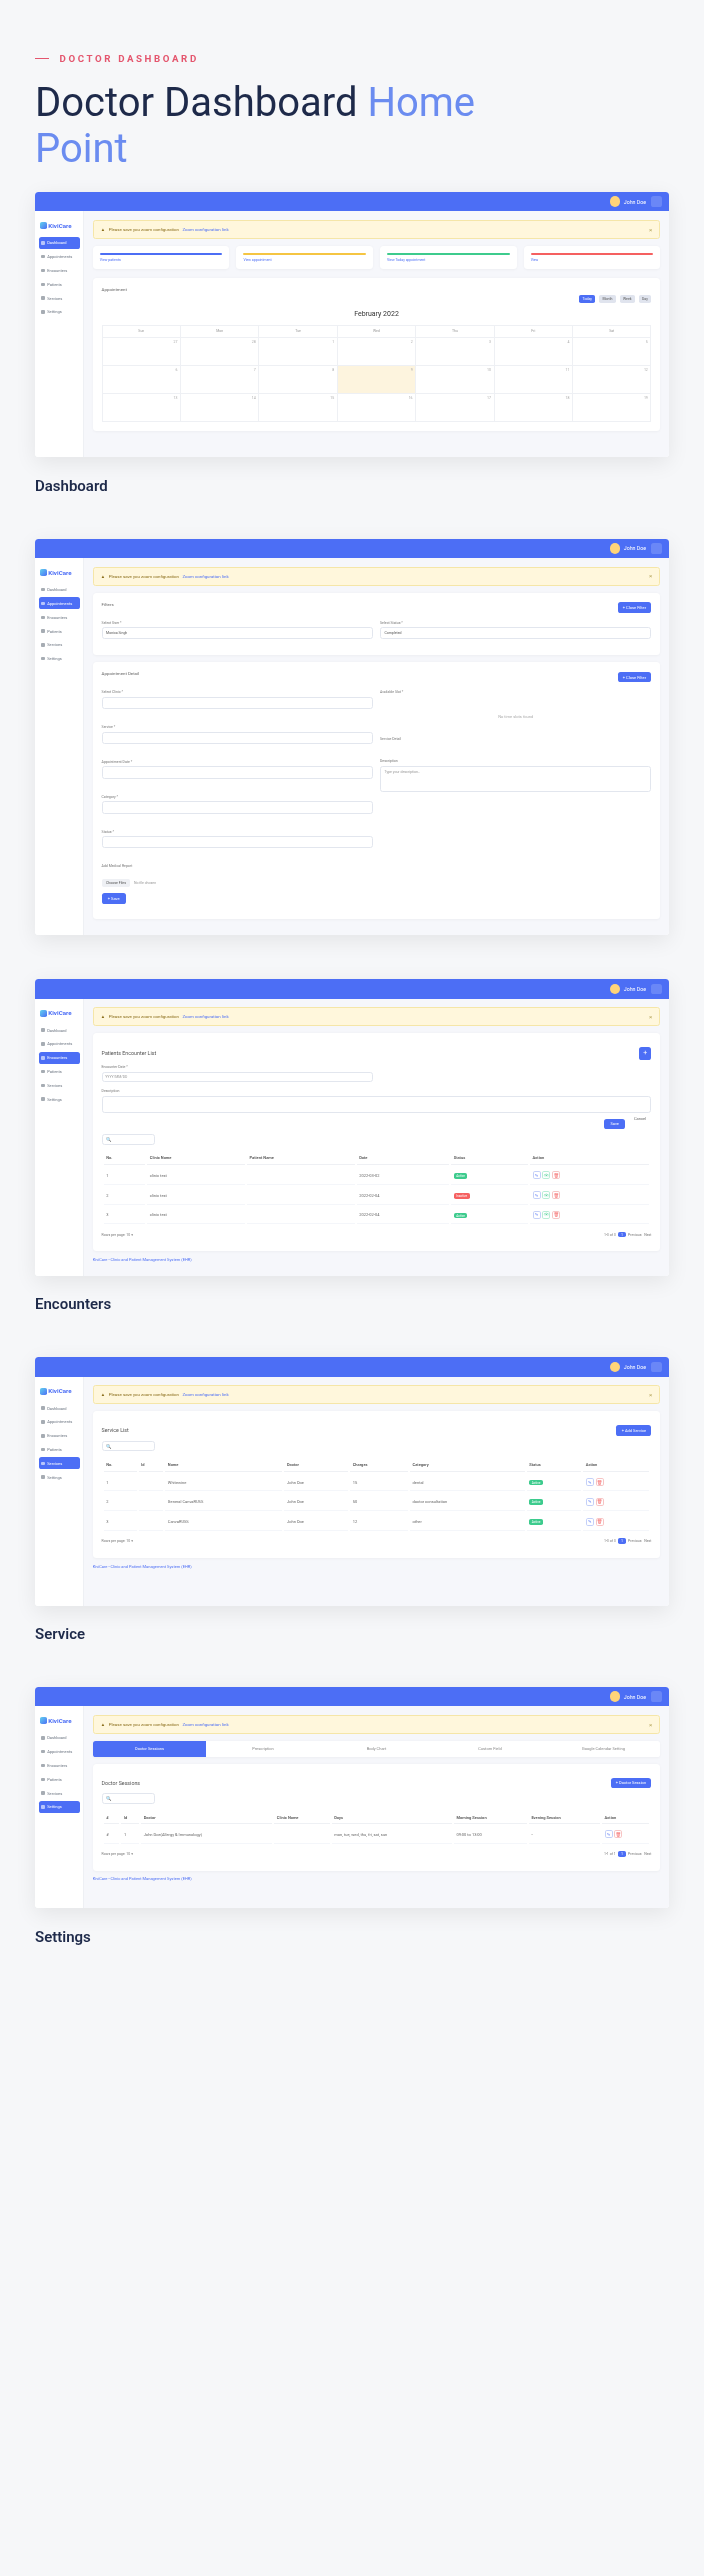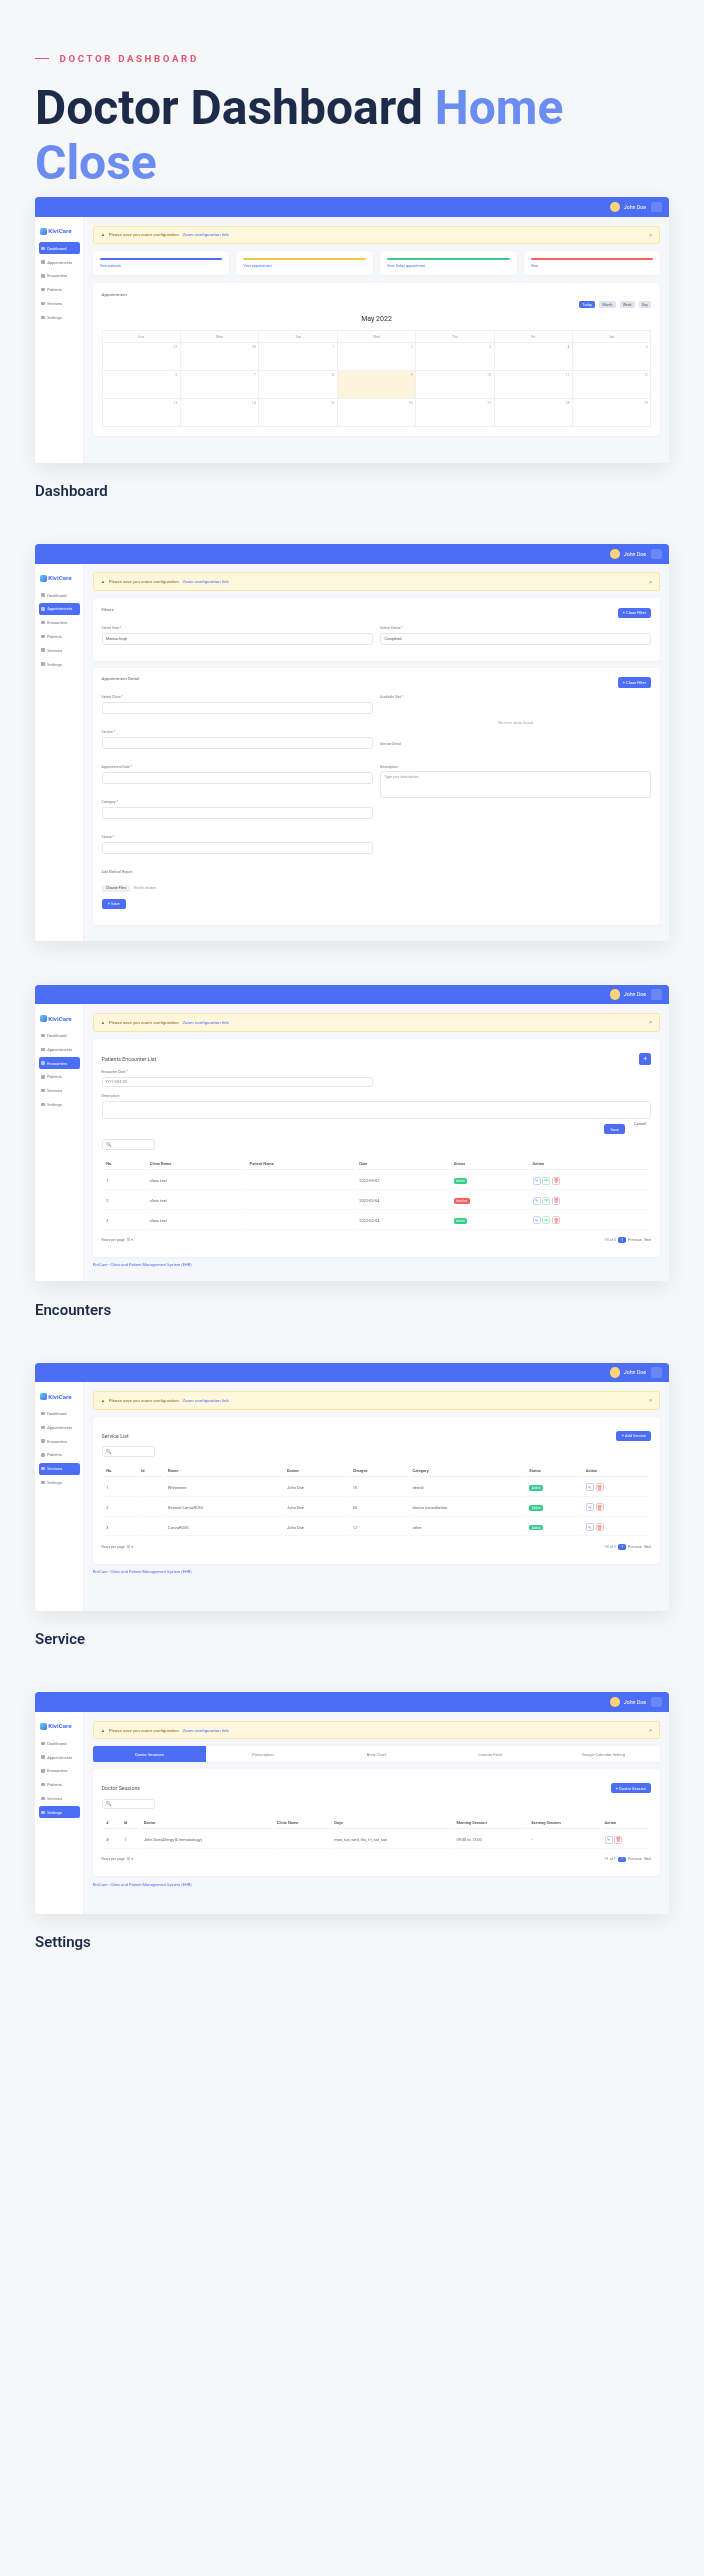--- a/index.html
+++ b/index.html
@@ -1,21 +1,21 @@
 <!DOCTYPE html>
 <html style="font-size:14px"><head>
 <meta charset="utf-8">
 <style>
 * { margin: 0; padding: 0; box-sizing: border-box; }
 body { background: #f6f7f9; font-family: -apple-system, BlinkMacSystemFont, 'Segoe UI', Roboto, sans-serif; color: #1e2a4a; padding: 53px 35px 35px; width: 704px; }
 .container { max-width: 634px; margin: 0 auto; }
 .eyebrow { display: flex; align-items: center; gap: 10.6px; margin-bottom: 16px; }
 .eyebrow-line { width: 14px; height: 1.8px; background: #e4566e; }
 .eyebrow-text { color: #e4566e; font-weight: 700; letter-spacing: 2.6px; font-size: 9.7px; }
-.hero-title { font-size: 48px; font-weight: 700; line-height: 1.15; margin-bottom: 7px; color: #1e2a4a; }
+.hero-title { font-size: 40px; font-weight: 400; line-height: 1.15; margin-bottom: 20px; color: #1e2a4a; }
 .hero-title .accent { color: #6b8cf0; }
 .hero-sub { color: #6b7480; font-size: 11.4px; line-height: 1.7; margin-bottom: 51px; }
 .section { margin-bottom: 44px; }
 .section-label { font-size: 15px; font-weight: 600; color: #1e2a4a; margin-top: 19.4px; }
 .shot { background: #fff; border-radius: 3.5px; box-shadow: 0 5.3px 21px rgba(0,0,0,0.08); overflow: hidden; }
 
 
 .hdr { background: #4c6ef5; height: 19.4px; display: flex; align-items: center; justify-content: flex-end; padding: 0 7px; }
 .avatar { width: 10.6px; height: 10.6px; border-radius: 50%; background: #ffd479; margin-right: 3.5px; }
 .hdr-user { color: #fff; font-size: 5.3px; margin-right: 5.3px; }
@@ -96,21 +96,21 @@
 </style>
 </head>
 <body>
 
 <div class="container">
   <div class="eyebrow">
     <span class="eyebrow-line"></span>
     <span class="eyebrow-text">DOCTOR DASHBOARD</span>
   </div>
   <h1 class="hero-title">
-    <span>Doctor Dashboard </span><span class="accent">Home</span><br><span class="accent">Close</span>
+    <span>Doctor Dashboard </span><span class="accent">Home</span><br><span class="accent">Point</span>
   </h1>
 
   <div class="section">
     <div class="shot">
       <div class="hdr">
         <span class="avatar"></span>
         <span class="hdr-user">John Doe</span>
         <span class="hdr-icon"></span>
       </div>
       <div class="body-row">
@@ -170,21 +170,21 @@
               </div>
           </div>
           <div class="card">
             <div class="appt-top">Appointment</div>
             <div class="cal-ctrl">
               <span class="cal-btn active">Today</span>
               <span class="cal-btn">Month</span>
               <span class="cal-btn">Week</span>
               <span class="cal-btn">Day</span>
             </div>
-            <div class="cal-hdr">May 2022</div>
+            <div class="cal-hdr">February 2022</div>
             <div class="cal-grid">
               <div class="cal-day-h">Sun</div>
               <div class="cal-day-h">Mon</div>
               <div class="cal-day-h">Tue</div>
               <div class="cal-day-h">Wed</div>
               <div class="cal-day-h">Thu</div>
               <div class="cal-day-h">Fri</div>
               <div class="cal-day-h">Sat</div>
               <div class="cal-cell">27</div>
                 <div class="cal-cell">28</div>

